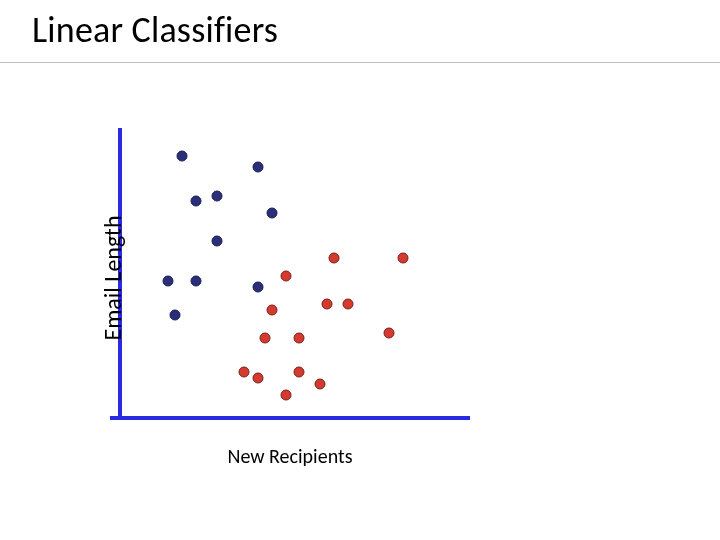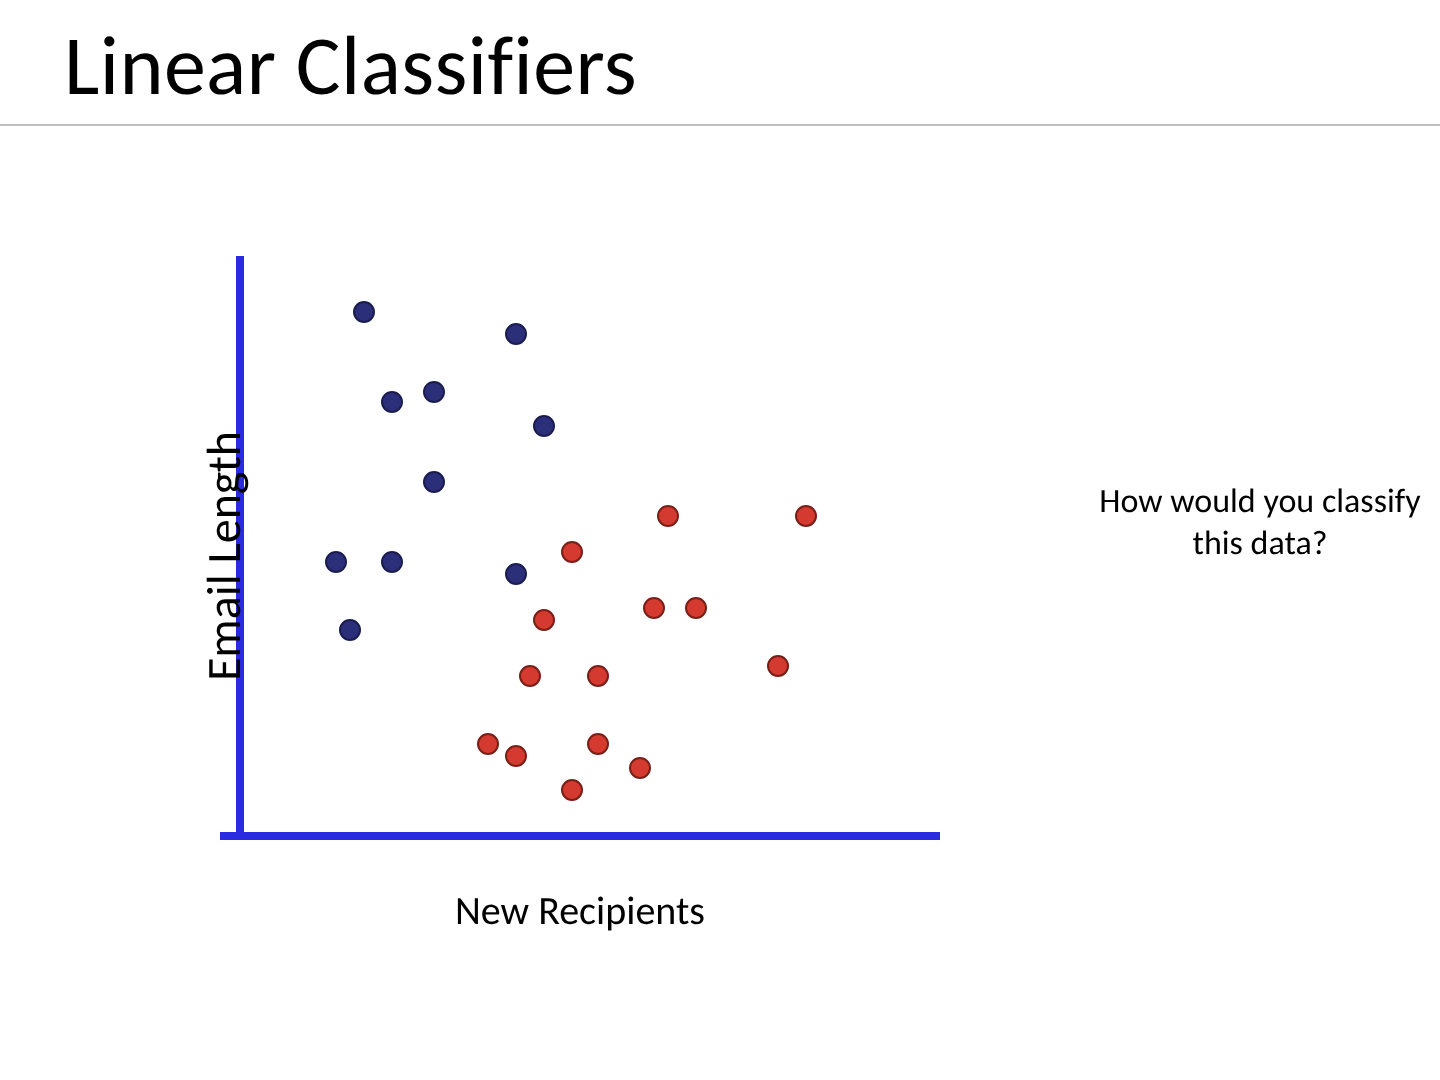--- a/index.html
+++ b/index.html
@@ -14,21 +14,21 @@
   }
   .slide {
     position: relative;
     width: 720px;
     height: 540px;
   }
   .title {
     position: absolute;
     left: 32px;
     top: 8px;
-    font-size: 42px;
+    font-size: 36px;
     font-weight: 400;
     letter-spacing: 0.2px;
   }
   .title-underline {
     position: absolute;
     left: 0;
     top: 62px;
     width: 720px;
     height: 1px;
     background: #bfbfbf;
@@ -128,15 +128,14 @@
         <div class="pt pt-red" style="left: 148px; top: 250.1px;"></div>
         <div class="pt pt-red" style="left: 189.4px; top: 244.4px;"></div>
         <div class="pt pt-red" style="left: 210.1px; top: 255.8px;"></div>
         <div class="pt pt-red" style="left: 175.6px; top: 267.2px;"></div>
       </div>
 
     <div class="yaxis-label">Email Length</div>
     <div class="xaxis-label">New Recipients</div>
   </div>
 
-  <div class="annotation">How would you classify this data?</div>
 
 </div>
 
 </body></html>

